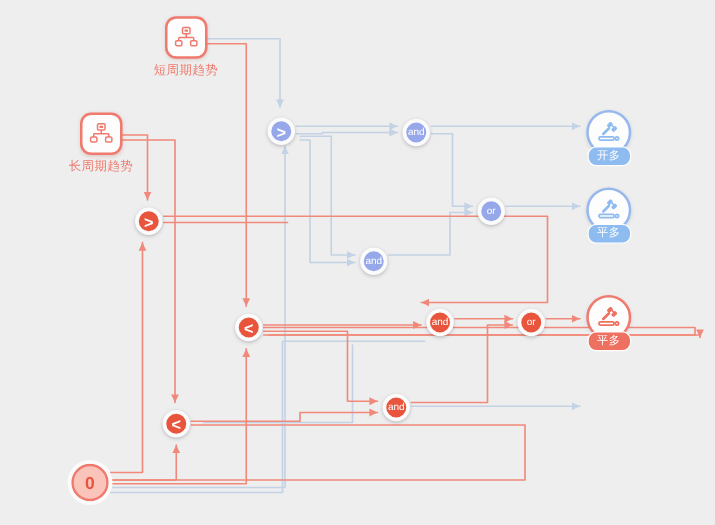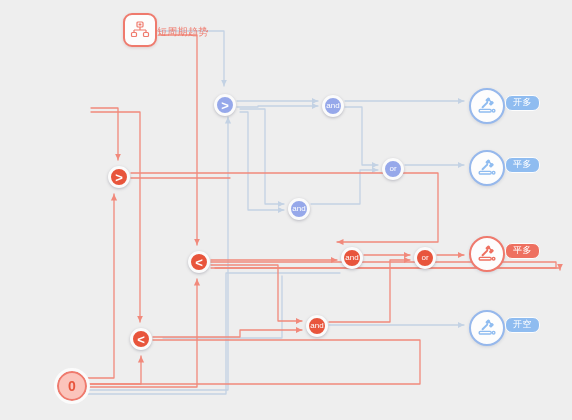--- a/index.html
+++ b/index.html
@@ -20,20 +20,21 @@
   #edges {
     position: absolute;
     left: 0;
     top: 0;
     width: 572px;
     height: 420px;
   }
   .node {
     position: absolute;
     display: flex;
+    flex-direction: column;
     align-items: center;
   }
 
   
   .src-box {
     width: 34px;
     height: 34px;
     border-radius: 9px;
     background: #fdfdfd;
     border: 2px solid #ef7a6d;
@@ -209,20 +210,32 @@
         <rect x="7" y="2" width="6" height="5" rx="1"></rect>
         <rect x="8.6" y="3.6" width="2.8" height="1.8" rx="0.4" fill="#ef7a6d" stroke="none"></rect>
         <path d="M10,7 V10 M4,10 H16 M4,10 V12.5 M16,10 V12.5"></path>
         <rect x="1.5" y="12.5" width="5" height="4" rx="1"></rect>
         <rect x="13.5" y="12.5" width="5" height="4" rx="1"></rect>
       </svg>
     </div>
     <div class="src-label">短周期趋势</div>
   </div>
 
+  <div class="node" style="left:55px; top:90px;">
+    <div class="src-box">
+      <svg width="20" height="20" viewBox="0 0 20 20" fill="none" stroke="#ef7a6d" stroke-width="1.2">
+        <rect x="7" y="2" width="6" height="5" rx="1"></rect>
+        <rect x="8.6" y="3.6" width="2.8" height="1.8" rx="0.4" fill="#ef7a6d" stroke="none"></rect>
+        <path d="M10,7 V10 M4,10 H16 M4,10 V12.5 M16,10 V12.5"></path>
+        <rect x="1.5" y="12.5" width="5" height="4" rx="1"></rect>
+        <rect x="13.5" y="12.5" width="5" height="4" rx="1"></rect>
+      </svg>
+    </div>
+    <div class="src-label">长周期趋势</div>
+  </div>
 
   <div class="node" style="left:57px; top:371px;">
     <div class="const">
       <span class="const-text">0</span>
     </div>
   </div>
 
   <div class="node" style="left:214px; top:94px;">
     <div class="op blue">
       <span class="op-text glyph">&gt;</span>
@@ -318,27 +331,14 @@
         <rect x="10.6" y="4.2" width="4.6" height="3.1" rx="1" transform="rotate(-45 12.9 5.75)" fill="#ee7060" stroke="none"></rect>
         <rect x="14.1" y="7.7" width="4.6" height="3.1" rx="1" transform="rotate(-45 16.4 9.25)" fill="#ee7060" stroke="none"></rect>
         <path d="M12.2,8.6 L7.6,13.2" stroke-width="2"></path>
         <rect x="4.2" y="15.4" width="12" height="2.6" rx="1.1"></rect>
         <circle cx="18.6" cy="16.7" r="1.3"></circle>
       </svg>
     </div>
     <div class="act-badge red">平多</div>
   </div>
 
-  <div class="node" style="left:469px; top:310px;">
-    <div class="act blue">
-      <svg width="24" height="24" viewBox="0 0 24 24" fill="none" stroke="#8fbcf0" stroke-width="1.4" stroke-linecap="round">
-        <path d="M13.4,5.2 L17.4,9.2"></path>
-        <rect x="10.6" y="4.2" width="4.6" height="3.1" rx="1" transform="rotate(-45 12.9 5.75)" fill="#8fbcf0" stroke="none"></rect>
-        <rect x="14.1" y="7.7" width="4.6" height="3.1" rx="1" transform="rotate(-45 16.4 9.25)" fill="#8fbcf0" stroke="none"></rect>
-        <path d="M12.2,8.6 L7.6,13.2" stroke-width="2"></path>
-        <rect x="4.2" y="15.4" width="12" height="2.6" rx="1.1"></rect>
-        <circle cx="18.6" cy="16.7" r="1.3"></circle>
-      </svg>
-    </div>
-    <div class="act-badge blue">开空</div>
-  </div>
 
 </div>
 
 </body></html>

